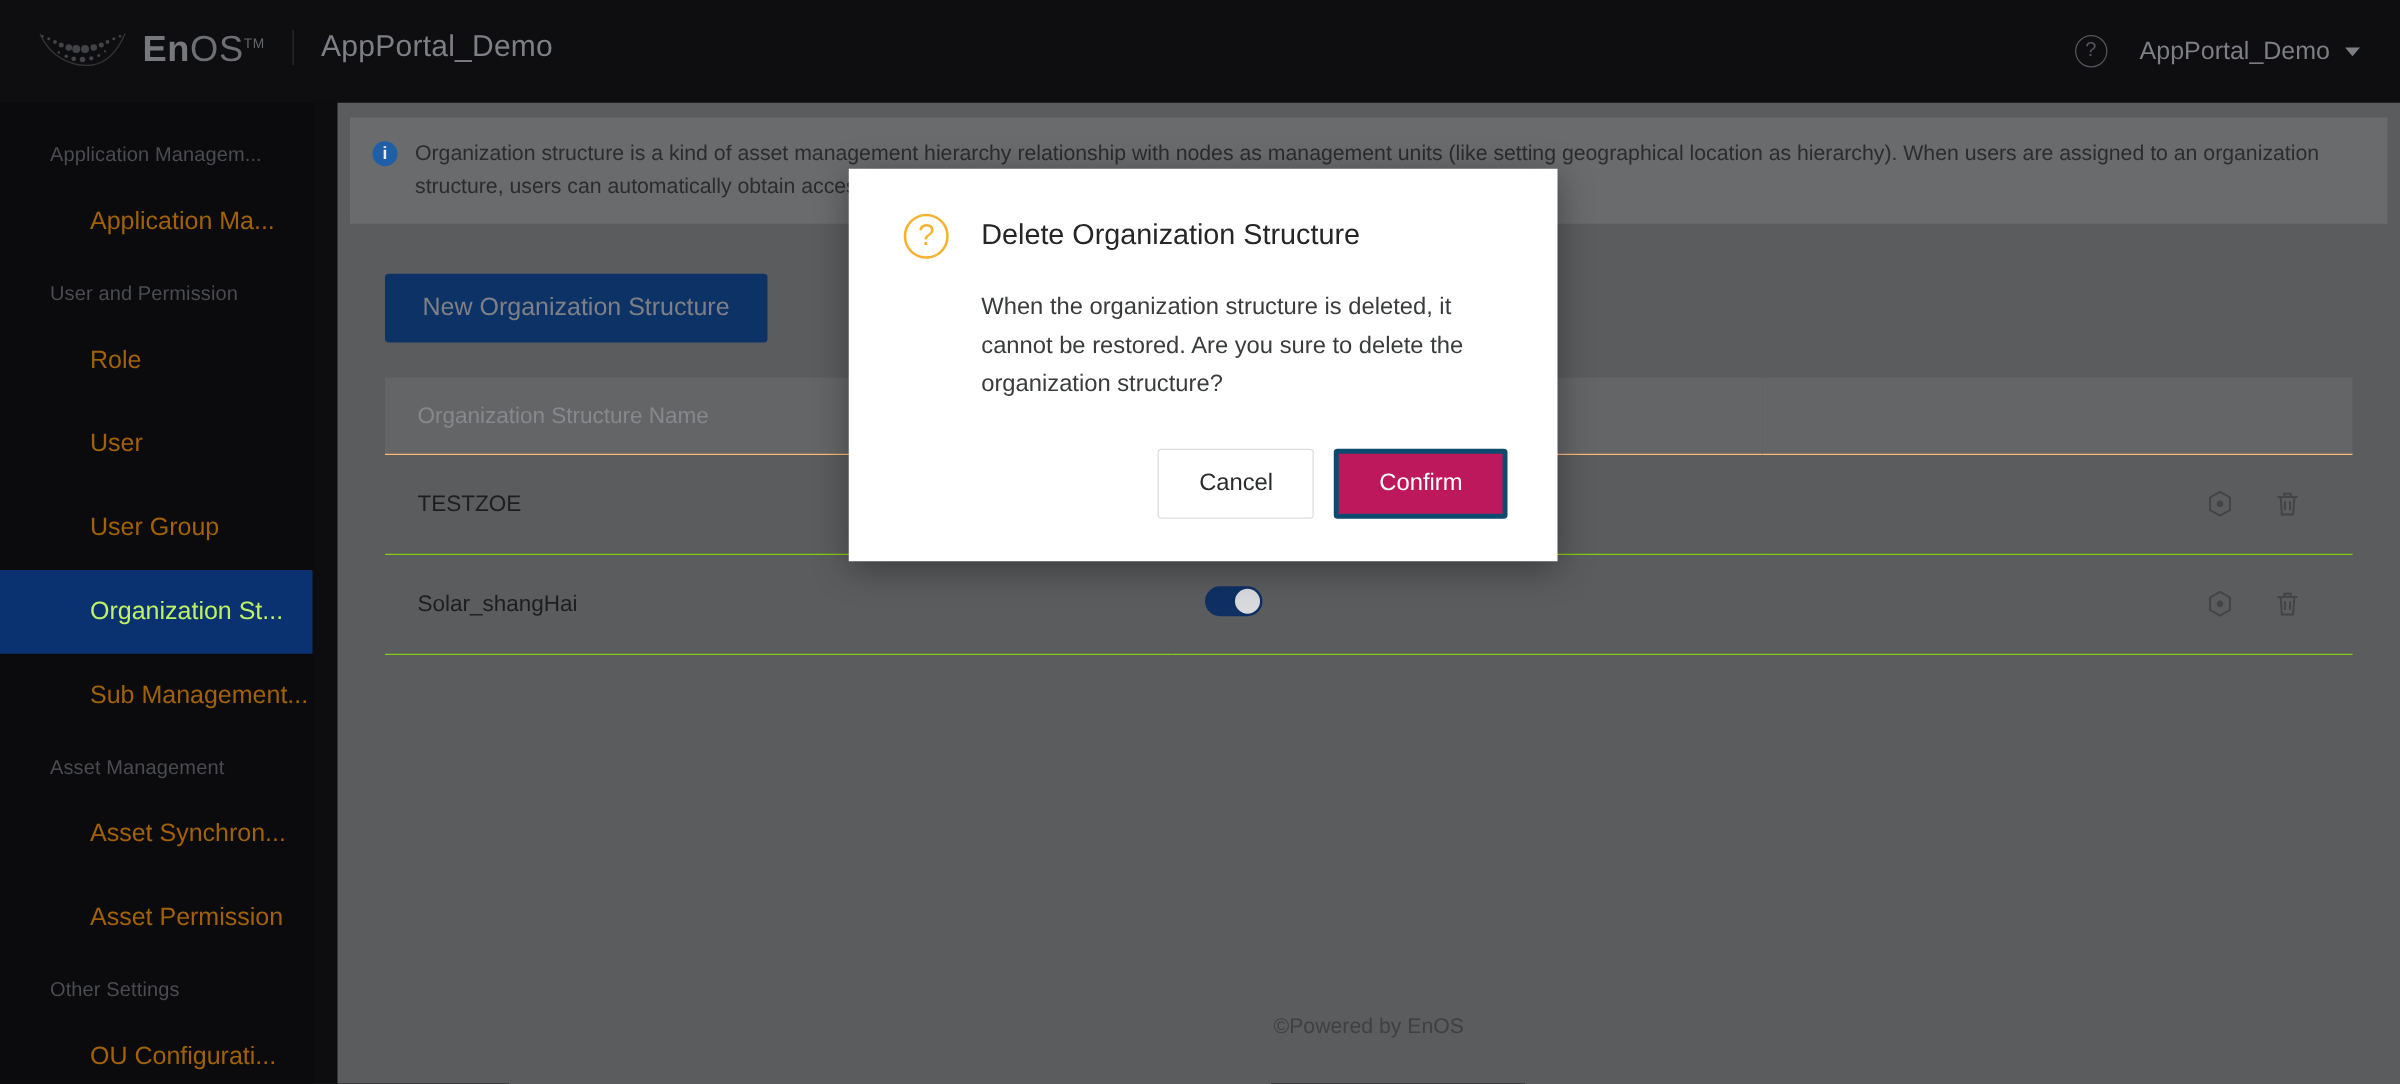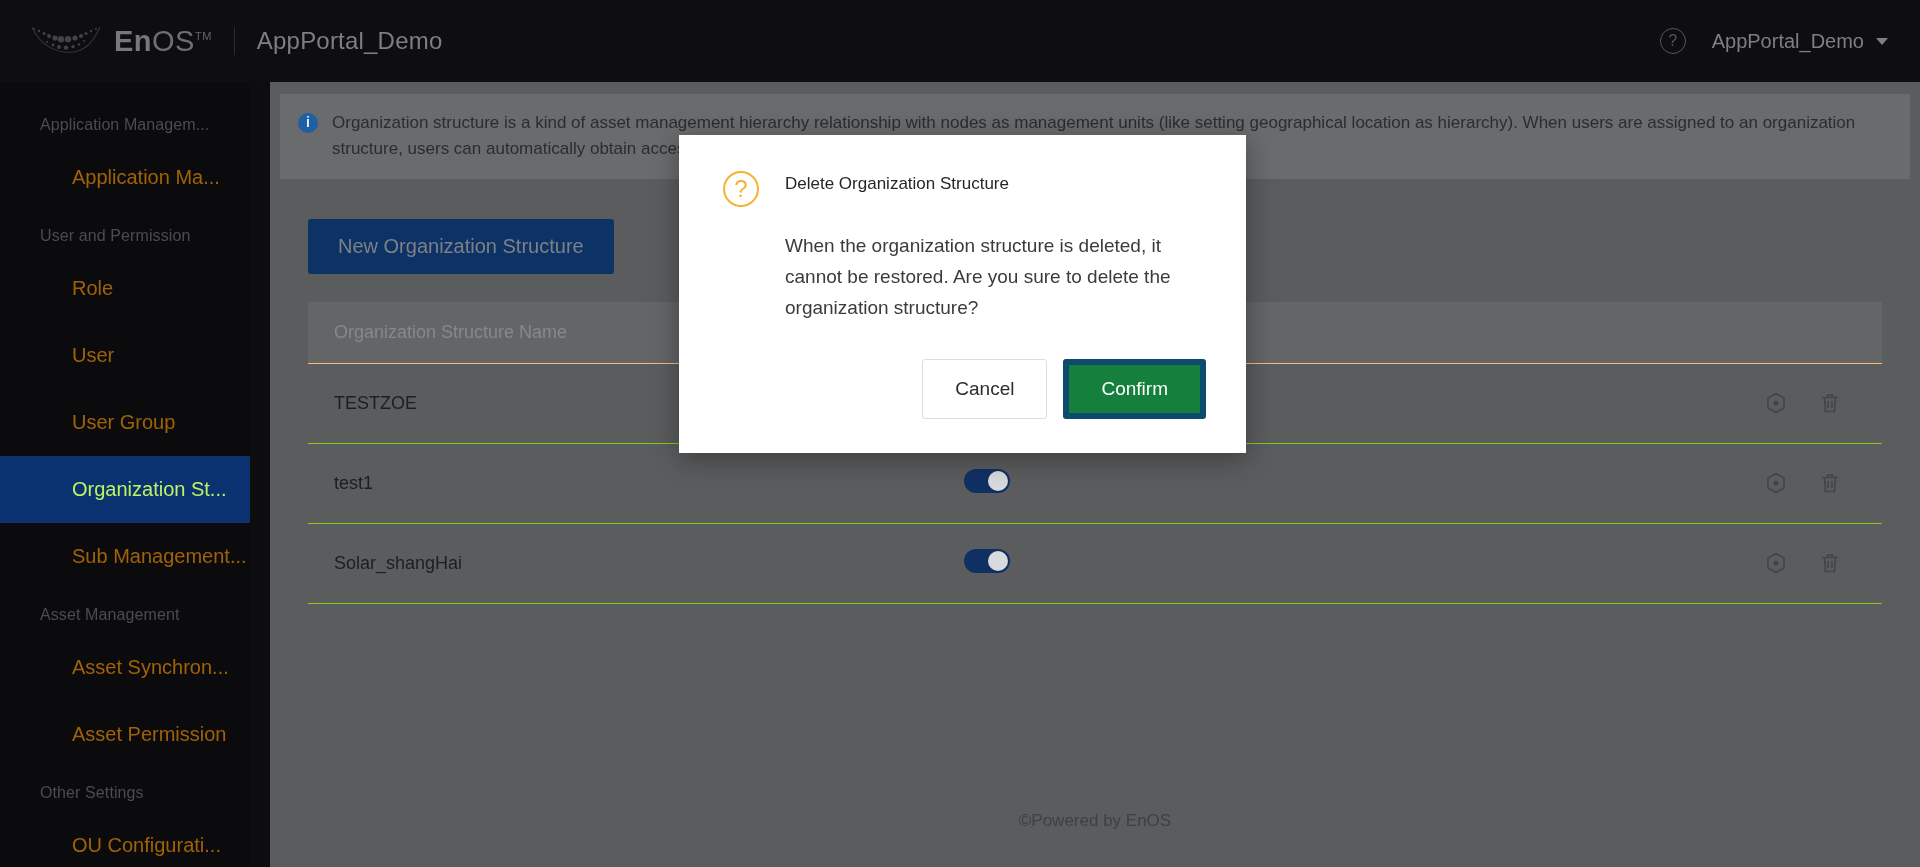--- a/index.html
+++ b/index.html
@@ -14,21 +14,21 @@
   #app { position: relative; width: 1920px; height: 867px; }
 
   
   .topbar {
     position: absolute; top: 0; left: 0;
     width: 1920px; height: 82px;
     background: #0e0e10;
     display: flex; align-items: center;
     z-index: 5;
   }
-  .brand { display: flex; align-items: center; padding-left: 30px; }
+  .brand { display: flex; align-items: flex-start; padding-left: 30px; }
   .logo-mark { width: 72px; height: 34px; margin-right: 12px; opacity: .55; }
   .logo-text {
     font-size: 29px; letter-spacing: .5px;
     color: #6d6f73; position: relative;
   }
   .logo-text .bold { font-weight: bold; color: #76787c; }
   .logo-tm {
     font-size: 11px; vertical-align: super; color: #636569;
   }
   .brand-sep {
@@ -167,36 +167,36 @@
   }
   .modal-head { display: flex; gap: 26px; align-items: flex-start; }
   .warn-icon {
     flex: 0 0 auto;
     width: 36px; height: 36px; border-radius: 50%;
     border: 2.4px solid #f6b332; color: #f6b332;
     font-size: 24px;
     display: flex; align-items: center; justify-content: center;
     margin-top: 2px;
   }
-  .modal-title { font-size: 17px; color: #262626; line-height: 1.3; padding-top: 4px; }
+  .modal-title { font-size: 23px; color: #262626; line-height: 1.3; padding-top: 4px; }
   .modal-body {
     margin: 24px 0 0 62px;
     font-size: 19px; line-height: 1.62; color: #3a3b3d;
     max-width: 420px;
   }
   .modal-actions {
     margin-top: 36px;
     display: flex; justify-content: flex-end; gap: 16px;
   }
   .btn {
     font-family: inherit; font-size: 19px;
     padding: 13px 32px; border-radius: 3px; cursor: pointer;
   }
   .btn-cancel { background: #fff; border: 1px solid #dcdde0; color: #2b2c2e; }
-  .btn-confirm { background: #15803d; border: 6px solid #0c4a6e; color: #fff; }
+  .btn-confirm { background: #be185d; border: 4px solid #0c4a6e; color: #fff; }
 </style>
 </head>
 <body>
 
 <div id="app">
 
   <div class="topbar">
     <div class="brand">
       <svg class="logo-mark" viewBox="0 0 72 34">
         <g fill="#6d6f73">
@@ -293,38 +293,20 @@
         <thead>
           <tr>
             <th class="col-name">Organization Structure Name</th>
             <th class="col-toggle">Enablement</th>
             <th class="col-actions"></th>
           </tr>
         </thead>
         <tbody>
           <tr>
             <td class="col-name">TESTZOE</td>
-            <td class="col-toggle">
-              <span class="switch"><span class="knob"></span></span>
-            </td>
-            <td class="col-actions">
-              <div class="row-actions">
-                <svg class="icon-btn" viewBox="0 0 24 24">
-                  <polygon points="12,2.5 20,7 20,17 12,21.5 4,17 4,7" fill="none" stroke="#3b3c3e" stroke-width="1.6"></polygon>
-                  <circle cx="12" cy="12" r="2.6" fill="#3b3c3e"></circle>
-                </svg>
-                <svg class="icon-btn" viewBox="0 0 24 24">
-                  <path d="M4 6.5h16M9.5 6.5V4h5v2.5M6.5 6.5l1 14h9l1-14" fill="none" stroke="#3b3c3e" stroke-width="1.6"></path>
-                  <path d="M10 10v7M14 10v7" stroke="#3b3c3e" stroke-width="1.6"></path>
-                </svg>
-              </div>
-            </td>
-          </tr>
-          <tr>
-            <td class="col-name">test1</td>
             <td class="col-toggle">
               <span class="switch"><span class="knob"></span></span>
             </td>
             <td class="col-actions">
               <div class="row-actions">
                 <svg class="icon-btn" viewBox="0 0 24 24">
                   <polygon points="12,2.5 20,7 20,17 12,21.5 4,17 4,7" fill="none" stroke="#3b3c3e" stroke-width="1.6"></polygon>
                   <circle cx="12" cy="12" r="2.6" fill="#3b3c3e"></circle>
                 </svg>
                 <svg class="icon-btn" viewBox="0 0 24 24">

